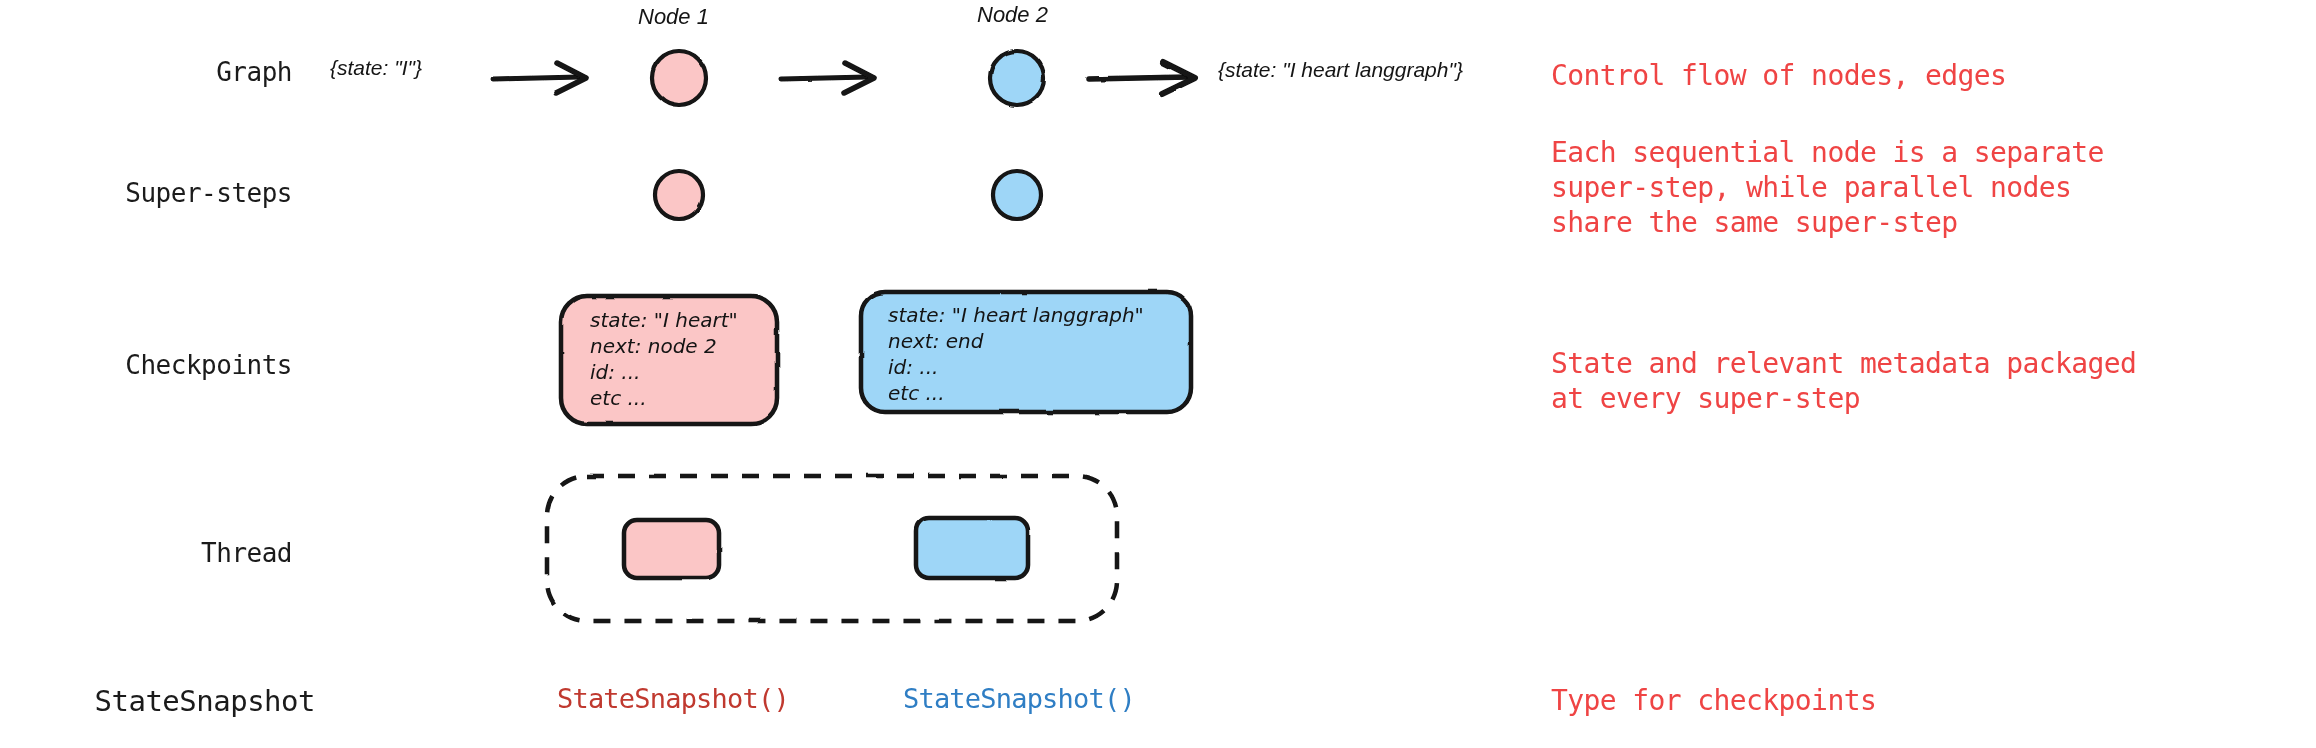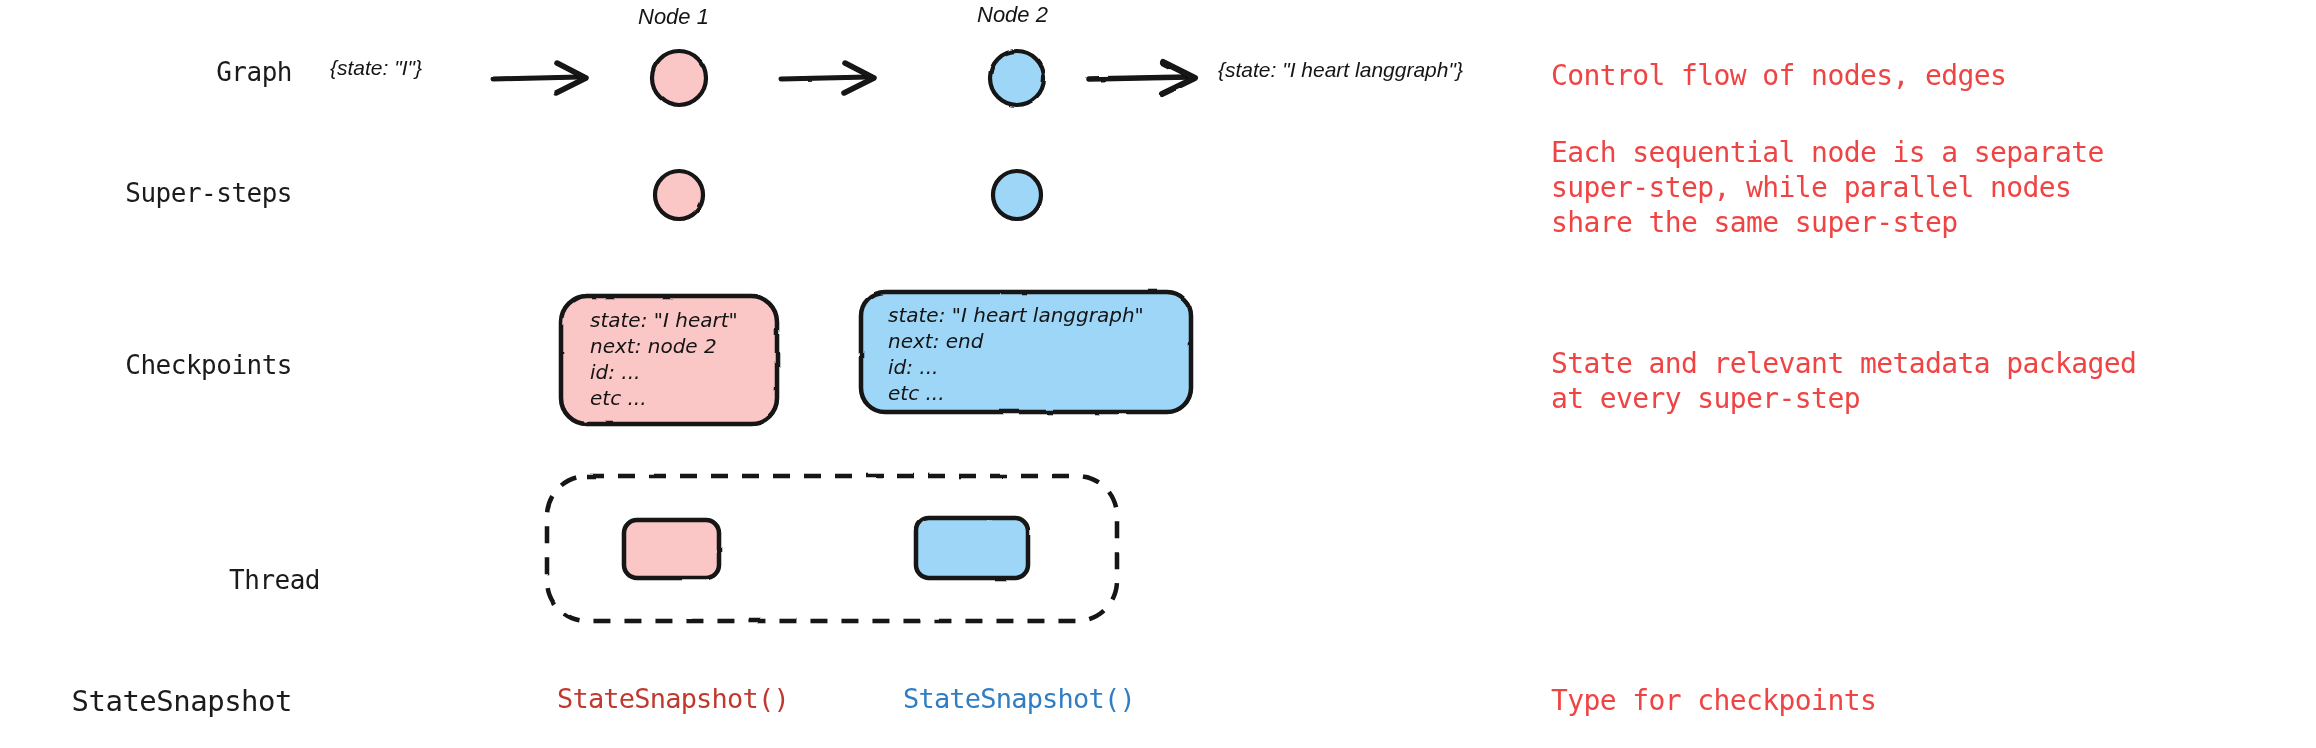--- a/index.html
+++ b/index.html
@@ -10,21 +10,21 @@
   }
   .canvas{position:absolute;inset:0;}
 
   
   .row-label{
     position:absolute;left:0;width:292px;text-align:right;
     font-family:"DejaVu Sans Mono", monospace;
     font-size:26px;letter-spacing:-0.5px;color:#1b1b1b;
     white-space:nowrap;
   }
-  .row-label.small{font-size:29px;}
+  .row-label.small{font-size:29px;padding-left:23px;}
 
   
   .row-desc{
     position:absolute;left:1551px;width:760px;
     font-family:"DejaVu Sans Mono", monospace;
     font-size:28px;line-height:35px;color:#ef4444;
     letter-spacing:-0.6px;
   }
 
   
@@ -114,21 +114,21 @@
       <rect x="916" y="518" width="112" height="60" rx="13" ry="13" fill="#9ed6f7" stroke="#121212" stroke-width="4.5"></rect>
     </g>
   </svg>
 
   <div class="row-label" style="top:57px;">Graph</div>
 
   <div class="row-label" style="top:178px;">Super-steps</div>
 
   <div class="row-label" style="top:350px;">Checkpoints</div>
 
-  <div class="row-label" style="top:565px;padding-left:28px;">Thread</div>
+  <div class="row-label" style="top:538px;">Thread</div>
 
   <div class="row-label small" style="top:684px;">StateSnapshot</div>
 
   <div class="hand" style="left:330px;top:56px;">{state: "I"}</div>
 
   <div class="hand node-cap" style="left:638px;top:4px;">Node 1</div>
 
   <div class="hand node-cap" style="left:977px;top:2px;">Node 2</div>
 
   <div class="hand" style="left:1218px;top:58px;">{state: "I heart langgraph"}</div>

